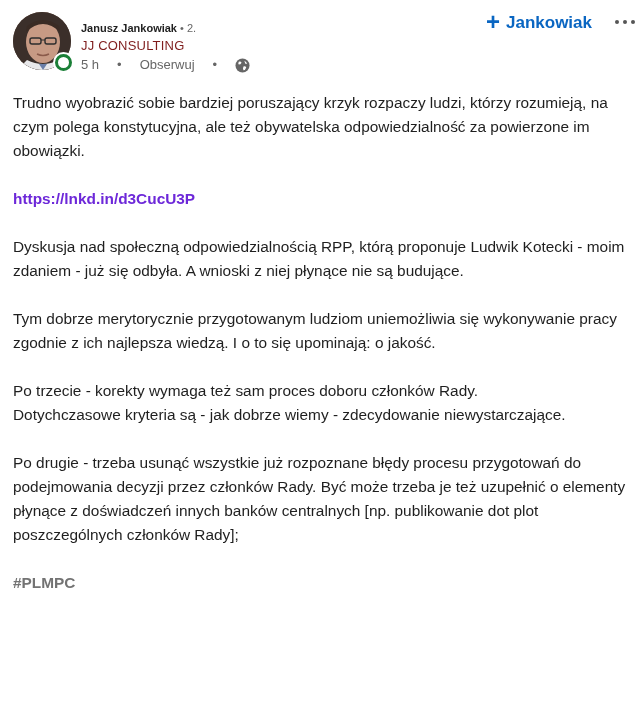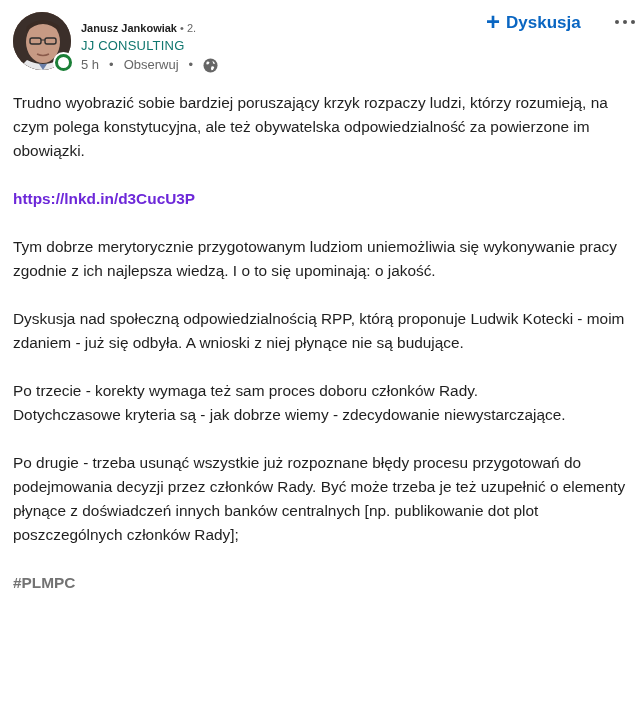--- a/index.html
+++ b/index.html
@@ -17,22 +17,22 @@
   }
   .avatar svg { display:block; }
   .presence {
     position: absolute; left: 55px; top: 54px; width: 11px; height: 11px;
     border-radius: 50%; border: 3px solid #1a7f37; background: #fff;
     box-shadow: 0 0 0 2px #fff;
   }
   .name-row { position: absolute; left: 81px; top: 18px; font-size: 11px; line-height: 20px; white-space: nowrap; }
   .name { font-weight: bold; color: #1f1f1f; }
   .degree { color: #666; font-weight: normal; }
-  .subtitle { position: absolute; left: 81px; top: 38px; font-size: 13px; color: #0f766e; line-height: 16px; letter-spacing: 0.2px; }
-  .meta { position: absolute; left: 81px; top: 57px; font-size: 13px; color: #666; line-height: 16px; display: flex; align-items: center; gap: 10px; }
+  .subtitle { position: absolute; left: 81px; top: 38px; font-size: 13px; color: #7f1d1d; line-height: 16px; letter-spacing: 0.2px; }
+  .meta { position: absolute; left: 81px; top: 57px; font-size: 13px; color: #666; line-height: 16px; display: flex; align-items: center; gap: 18px; }
   .globe { width: 15px; height: 15px; display: inline-block; }
   .follow {
     position: absolute; left: 486px; top: 9px; height: 28px;
     display: flex; align-items: center; gap: 6px;
     color: #0a66c2; font-weight: bold; font-size: 17px; cursor: pointer;
   }
   .follow .plus { font-size: 24px; font-weight: bold; line-height: 20px; margin-top: -2px; }
   .more {
     position: absolute; left: 611px; top: 12px; width: 28px; height: 20px;
     display: flex; align-items: center; justify-content: center; gap: 4px; cursor: pointer;
@@ -75,33 +75,33 @@
     <span class="globe">
       <svg width="15" height="15" viewBox="0 0 16 16">
         <circle cx="8" cy="8" r="7.5" fill="#666"></circle>
         <path d="M4 4 Q6 3 7 5 Q6 7 4 7 Q3 6 4 4 Z M9 9 Q11 8 12 10 Q11 13 9 13 Q8 11 9 9 Z M10 3 Q12 4 13 6 L11 6 Z" fill="#fff"></path>
       </svg>
     </span>
   </div>
 
   <div class="follow">
     <span class="plus">+</span>
-    <span>Dyskusja</span>
+    <span>Jankowiak</span>
   </div>
   <div class="more">
     <span></span>
     <span></span>
     <span></span>
   </div>
 </div>
 
 <div class="content">
   <p>Trudno wyobrazić sobie bardziej poruszający krzyk rozpaczy ludzi, którzy rozumieją, na czym polega konstytucyjna, ale też obywatelska odpowiedzialność za powierzone im obowiązki.</p>
   <p><a class="link" href="#">https://lnkd.in/d3CucU3P</a></p>
+  <p>Dyskusja nad społeczną odpowiedzialnością RPP, którą proponuje Ludwik Kotecki - moim zdaniem - już się odbyła. A wnioski z niej płynące nie są budujące.</p>
   <p>Tym dobrze merytorycznie przygotowanym ludziom uniemożliwia się wykonywanie pracy zgodnie z ich najlepsza wiedzą. I o to się upominają: o jakość.</p>
-  <p>Dyskusja nad społeczną odpowiedzialnością RPP, którą proponuje Ludwik Kotecki - moim zdaniem - już się odbyła. A wnioski z niej płynące nie są budujące.</p>
   <p>
     <span>Po trzecie - korekty wymaga też sam proces doboru członków Rady.</span><br>
     <span>Dotychczasowe kryteria są - jak dobrze wiemy - zdecydowanie niewystarczające.</span>
   </p>
   <p>Po drugie - trzeba usunąć wszystkie już rozpoznane błędy procesu przygotowań do podejmowania decyzji przez członków Rady. Być może trzeba je też uzupełnić o elementy płynące z doświadczeń innych banków centralnych [np. publikowanie dot plot poszczególnych członków Rady];</p>
   <p><a class="hashtag" href="#">#PLMPC</a></p>
 </div>
 
 </body></html>

